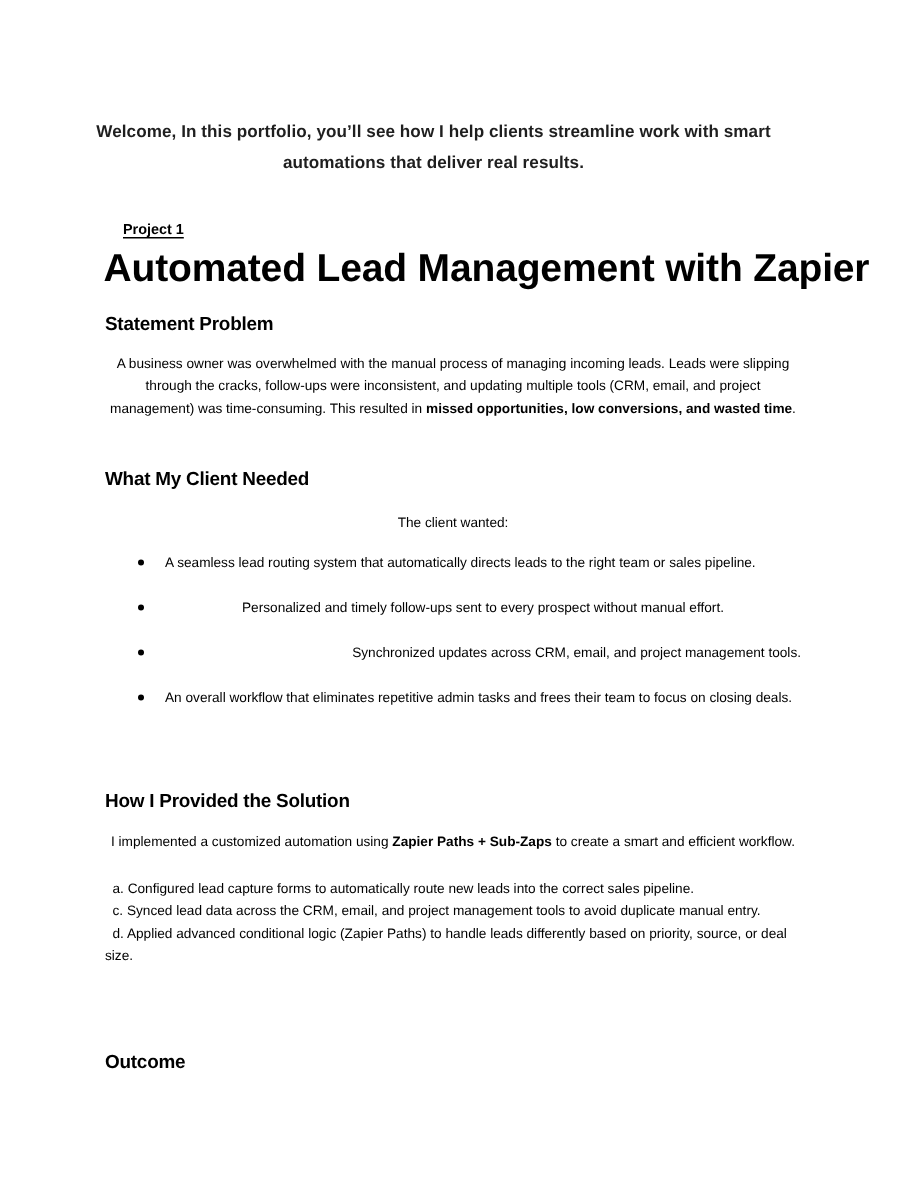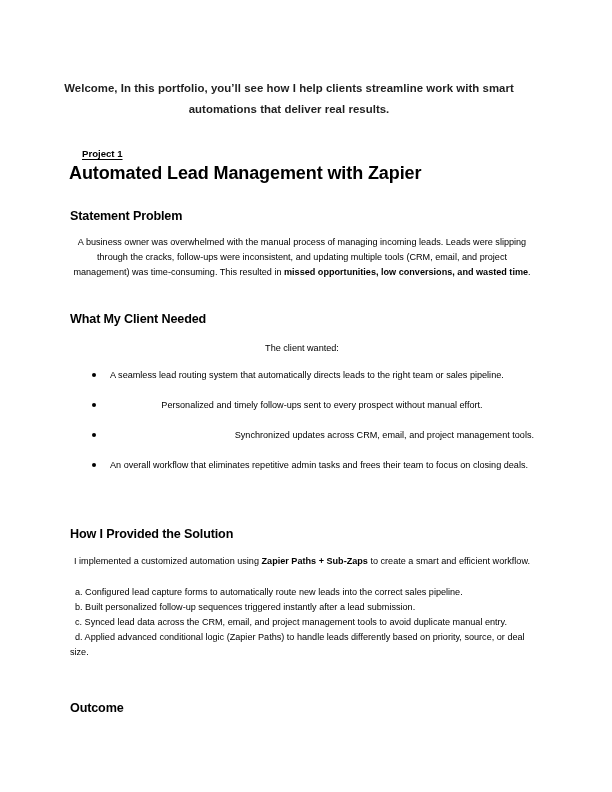--- a/index.html
+++ b/index.html
@@ -49,21 +49,21 @@
     color: #000000;
     text-decoration: underline;
     text-underline-offset: 2px;
     margin-left: 12px;
   }
 
   .doc-title {
     position: absolute;
     left: 69px;
     top: 163px;
-    font-size: 18px;
+    font-size: 26px;
     font-weight: bold;
     color: #000000;
     letter-spacing: -0.1px;
     white-space: nowrap;
   }
 
   
   .section-h {
     position: absolute;
     left: 70px;
@@ -161,20 +161,19 @@
     </div>
 
   </div>
 
   <div class="section-h" style="top:527px;">How I Provided the Solution</div>
 
   <div class="para" style="top:554px;"><span>I implemented a customized automation using </span><b>Zapier Paths + Sub-Zaps</b><span> to create a smart and efficient workflow.</span></div>
 
   <div class="steps" style="top:585px;">
     <div class="step-row">a. Configured lead capture forms to automatically route new leads into the correct sales pipeline.</div>
-    <div class="step-row">b. Built personalized follow-up sequences triggered instantly after a lead submission.</div>
     <div class="step-row">c. Synced lead data across the CRM, email, and project management tools to avoid duplicate manual entry.</div>
     <div class="step-row">d. Applied advanced conditional logic (Zapier Paths) to handle leads differently based on priority, source, or deal size.</div>
   </div>
 
   <div class="section-h" style="top:701px;">Outcome</div>
 
 </div>
 
 </body></html>

